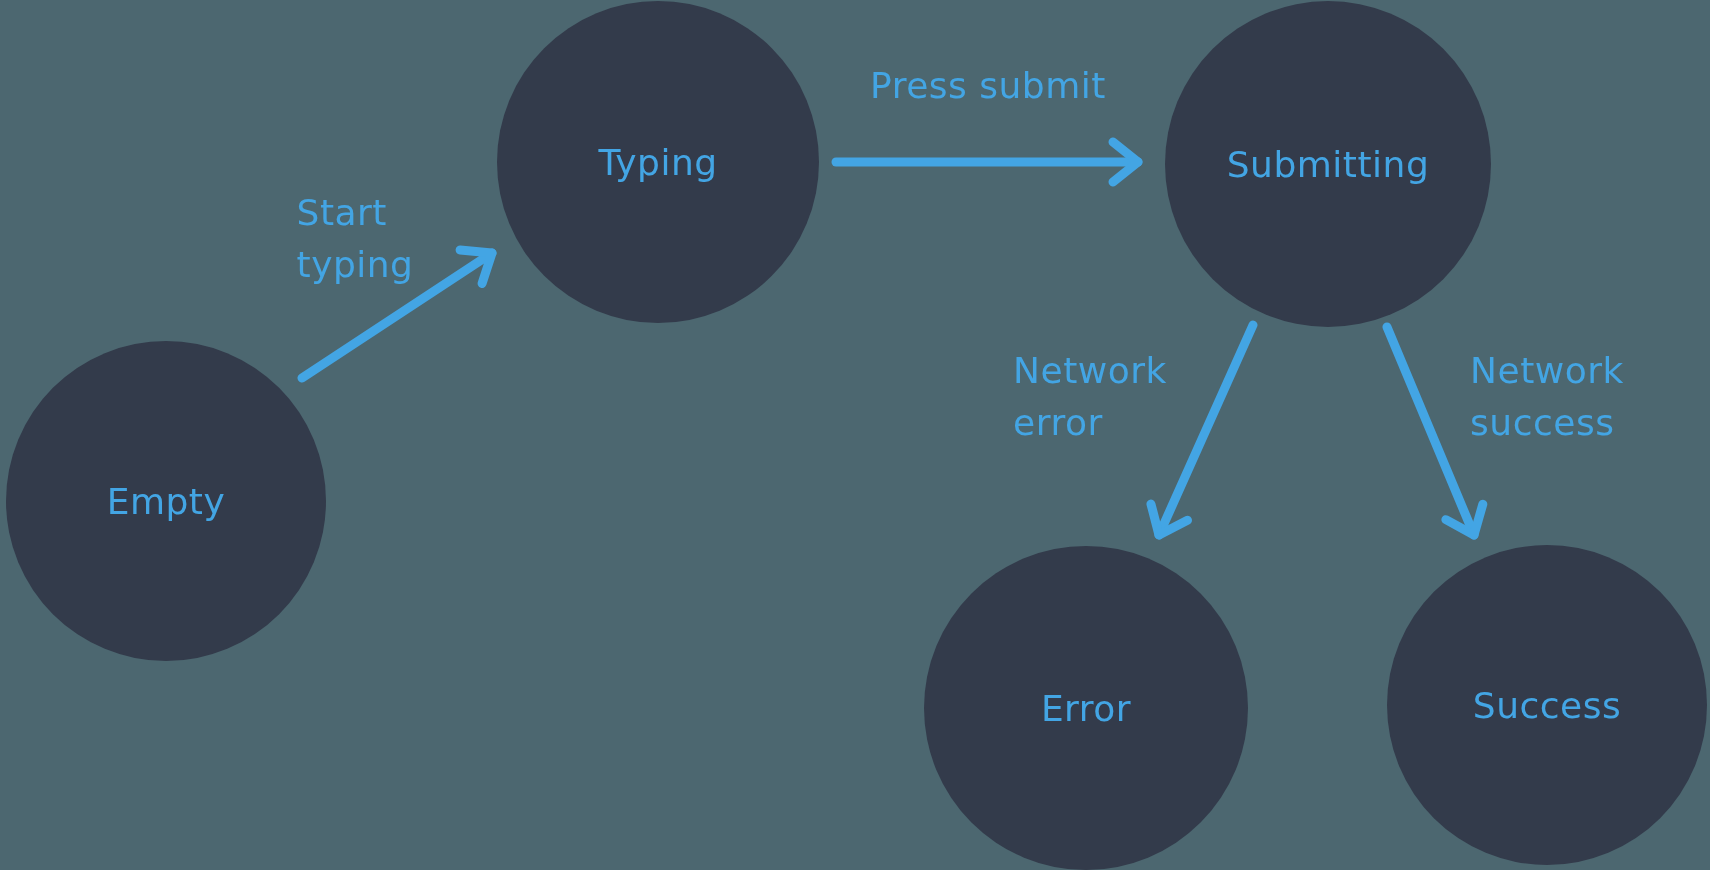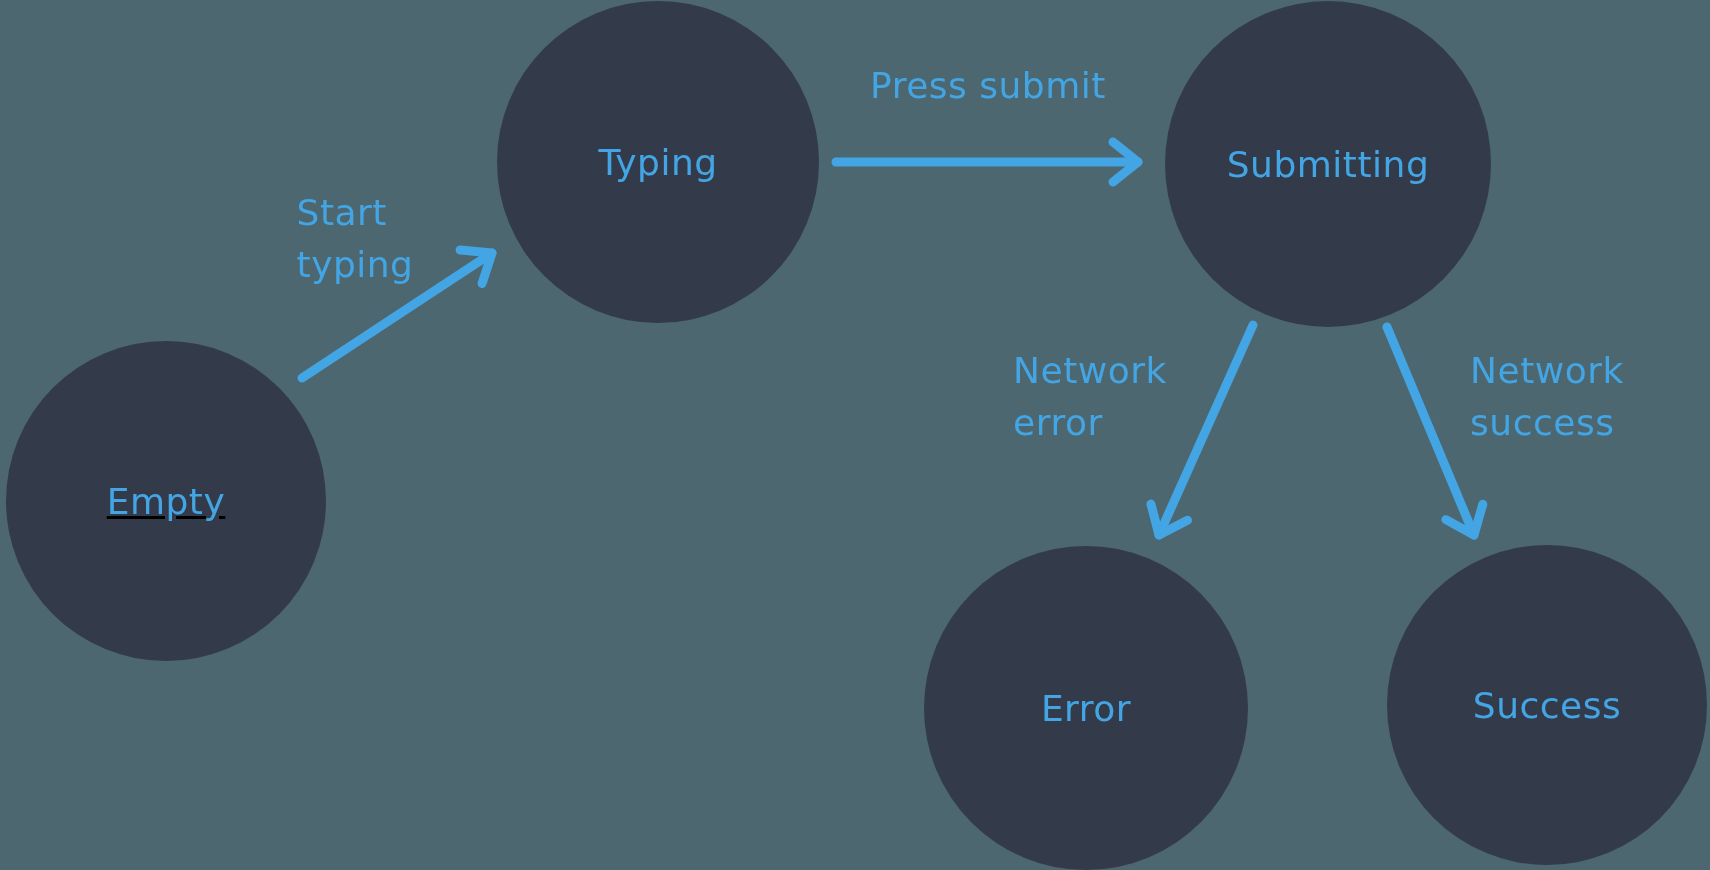--- a/index.html
+++ b/index.html
@@ -35,21 +35,21 @@
     position:absolute;
     transform:translate(-50%,-50%);
     color:var(--accent);
     font-size:36px;
     line-height:1.45;
     letter-spacing:.5px;
     text-align:left;
     white-space:pre-line;
   }
   
-  .s-empty{left:6px;top:341px;width:320px;height:320px;text-decoration:underline;}
+  .s-empty{left:6px;top:341px;width:320px;height:320px;}
   .s-typing{left:497px;top:1px;width:322px;height:322px;}
   .s-submitting{left:1165px;top:1px;width:326px;height:326px;}
   .s-error{left:924px;top:546px;width:324px;height:324px;}
   .s-success{left:1387px;top:545px;width:320px;height:320px;}
   
   .l-start-typing{left:326px;top:239px;margin-left:29px;}
   .l-press-submit{left:988px;top:86px;}
   .l-network-error{left:1090px;top:397px;}
   .l-network-success{left:1547px;top:397px;}
 </style>

